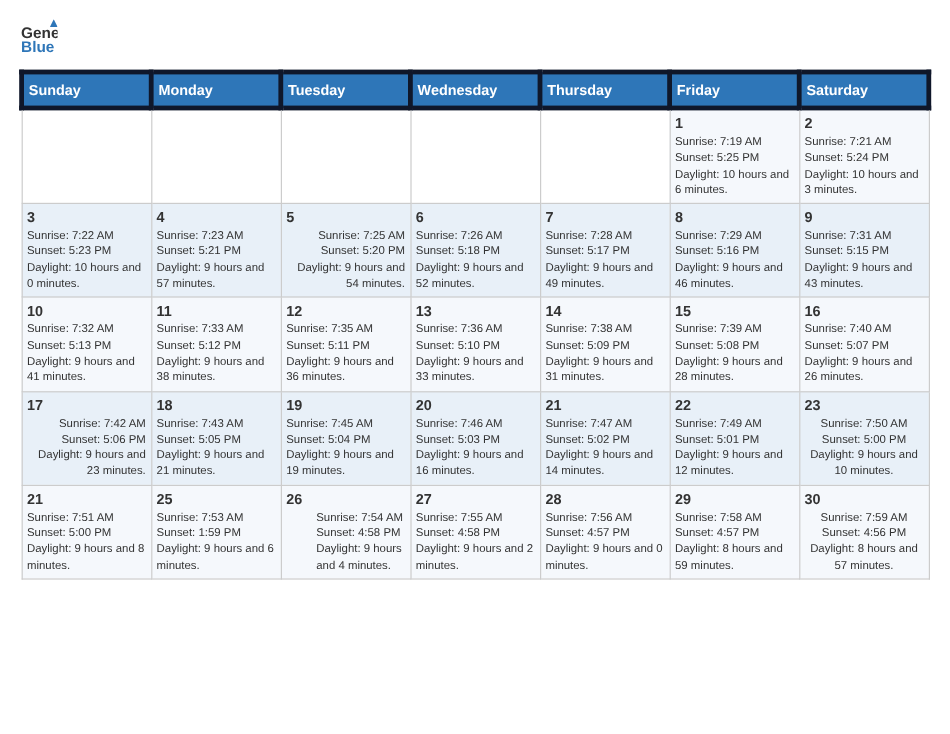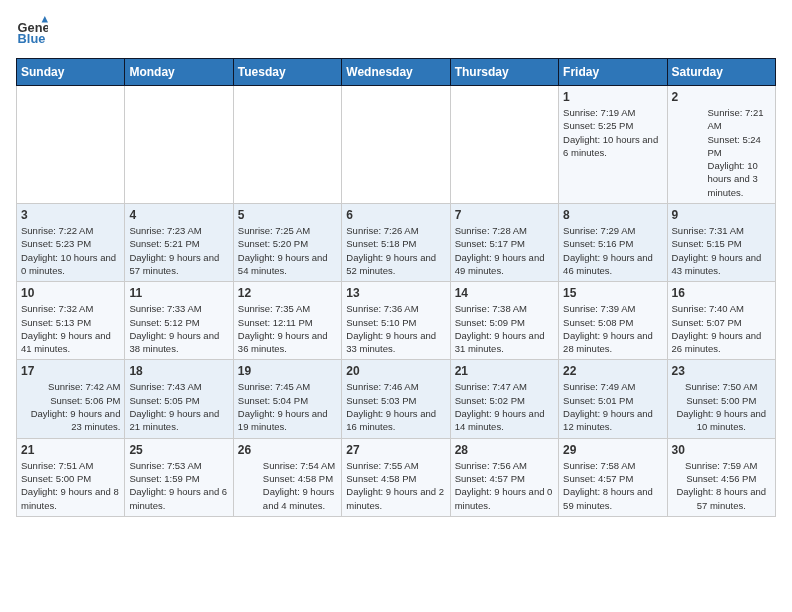--- a/index.html
+++ b/index.html
@@ -41,21 +41,21 @@
       width: 100%;
       border-collapse: collapse;
     }
     thead th {
       background-color: #2e76b8;
       color: #fff;
       font-size: 12px;
       font-weight: bold;
       padding: 6px 4px;
       text-align: left;
-      border: 1px solid #0f172a;
+      border: 4px solid #0f172a;
     }
     tbody td {
       vertical-align: top;
       border: 1px solid #ccc;
       padding: 4px;
       font-size: 10px;
       color: #333;
       width: calc(100% / 7);
       min-height: 80px;
       background: #fff;
@@ -122,41 +122,41 @@
         <td class="empty-cell"></td>
         <td class="empty-cell"></td>
         <td>
           <span class="day-num">1</span>
           <div class="day-info" style="white-space: pre-line;">Sunrise: 7:19 AM
 Sunset: 5:25 PM
 Daylight: 10 hours and 6 minutes.</div>
         </td>
         <td>
           <span class="day-num">2</span>
-          <div class="day-info" style="white-space: pre-line; margin-left: 36px;">Sunrise: 7:21 AM
+          <div class="day-info" style="white-space: pre-line;">Sunrise: 7:21 AM
 Sunset: 5:24 PM
 Daylight: 10 hours and 3 minutes.</div>
         </td>
       </tr>
       <tr>
         <td>
           <span class="day-num">3</span>
           <div class="day-info" style="white-space: pre-line;">Sunrise: 7:22 AM
 Sunset: 5:23 PM
 Daylight: 10 hours and 0 minutes.</div>
         </td>
         <td>
           <span class="day-num">4</span>
           <div class="day-info" style="white-space: pre-line;">Sunrise: 7:23 AM
 Sunset: 5:21 PM
 Daylight: 9 hours and 57 minutes.</div>
         </td>
         <td>
           <span class="day-num">5</span>
-          <div class="day-info" style="white-space: pre-line;">Sunrise: 7:25 AM
+          <div class="day-info" style="white-space: pre-line; text-align: right;">Sunrise: 7:25 AM
 Sunset: 5:20 PM
 Daylight: 9 hours and 54 minutes.</div>
         </td>
         <td>
           <span class="day-num">6</span>
           <div class="day-info" style="white-space: pre-line;">Sunrise: 7:26 AM
 Sunset: 5:18 PM
 Daylight: 9 hours and 52 minutes.</div>
         </td>
         <td>
@@ -187,21 +187,21 @@
         </td>
         <td>
           <span class="day-num">11</span>
           <div class="day-info" style="white-space: pre-line;">Sunrise: 7:33 AM
 Sunset: 5:12 PM
 Daylight: 9 hours and 38 minutes.</div>
         </td>
         <td>
           <span class="day-num">12</span>
           <div class="day-info" style="white-space: pre-line;">Sunrise: 7:35 AM
-Sunset: 12:11 PM
+Sunset: 5:11 PM
 Daylight: 9 hours and 36 minutes.</div>
         </td>
         <td>
           <span class="day-num">13</span>
           <div class="day-info" style="white-space: pre-line;">Sunrise: 7:36 AM
 Sunset: 5:10 PM
 Daylight: 9 hours and 33 minutes.</div>
         </td>
         <td>
           <span class="day-num">14</span>

